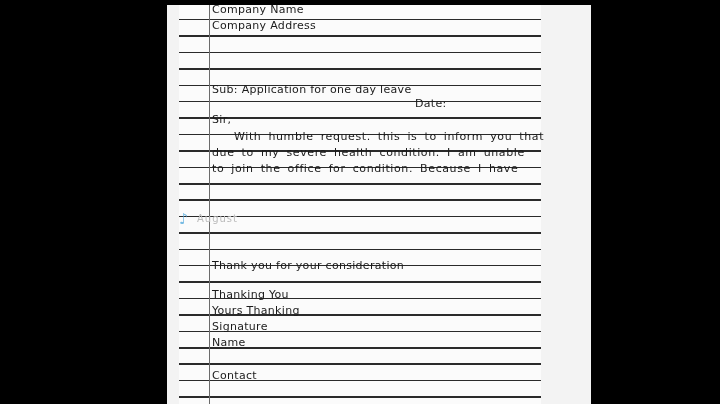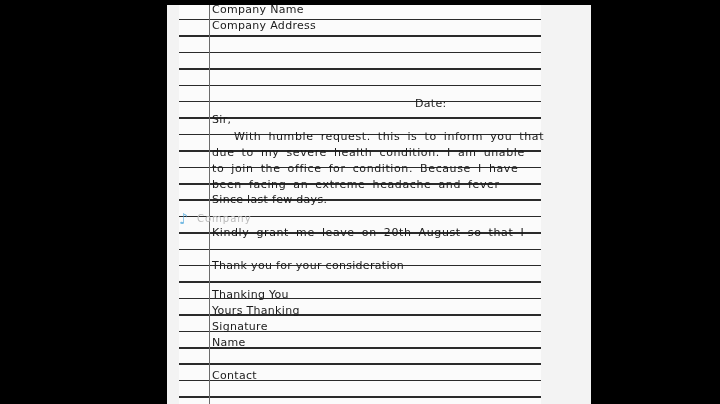--- a/index.html
+++ b/index.html
@@ -17,32 +17,30 @@
 </head>
 <body>
 
 <div class="page">
   <div class="sheet">
     <div class="margin"></div>
 
     <div class="ln" style="top:-2px">Company Name</div>
     <div class="ln" style="top:14px">Company Address</div>
     <div class="ln" style="top:48px; left:236px;margin-top:44px;">Date:</div>
+    <div class="ln" style="top:78px">Sub: Application for one day leave</div>
 
     <div class="ln" style="top:108px">Sir,</div>
     <div class="ln body" style="top:141px">due to my severe health condition. I am unable</div>
     <div class="ln body" style="top:125px; left:55px; width:315px;">With humble request. this is to inform you that</div>
     <div class="ln body" style="top:157px">to join the office for condition. Because I have</div>
-    <div class="ln body" style="top:173px">been facing an extreme headache and fever</div>
-    <div class="ln" style="top:188px">Since last few days.</div>
 
-    <div class="ln body" style="top:221px">Kindly grant me leave on 20th August so that I</div>
     <div class="ln" style="top:254px">Thank you for your consideration</div>
 
     <div class="ln" style="top:283px">Thanking You</div>
     <div class="ln" style="top:299px">Yours Thanking</div>
     <div class="ln" style="top:315px">Signature</div>
     <div class="ln" style="top:331px">Name</div>
     <div class="ln" style="top:364px">Contact</div>
   </div>
   <div class="watermark">♪</div>
-  <div class="wm-text">Company</div>
+  <div class="wm-text">August</div>
 </div>
 
 </body></html>

